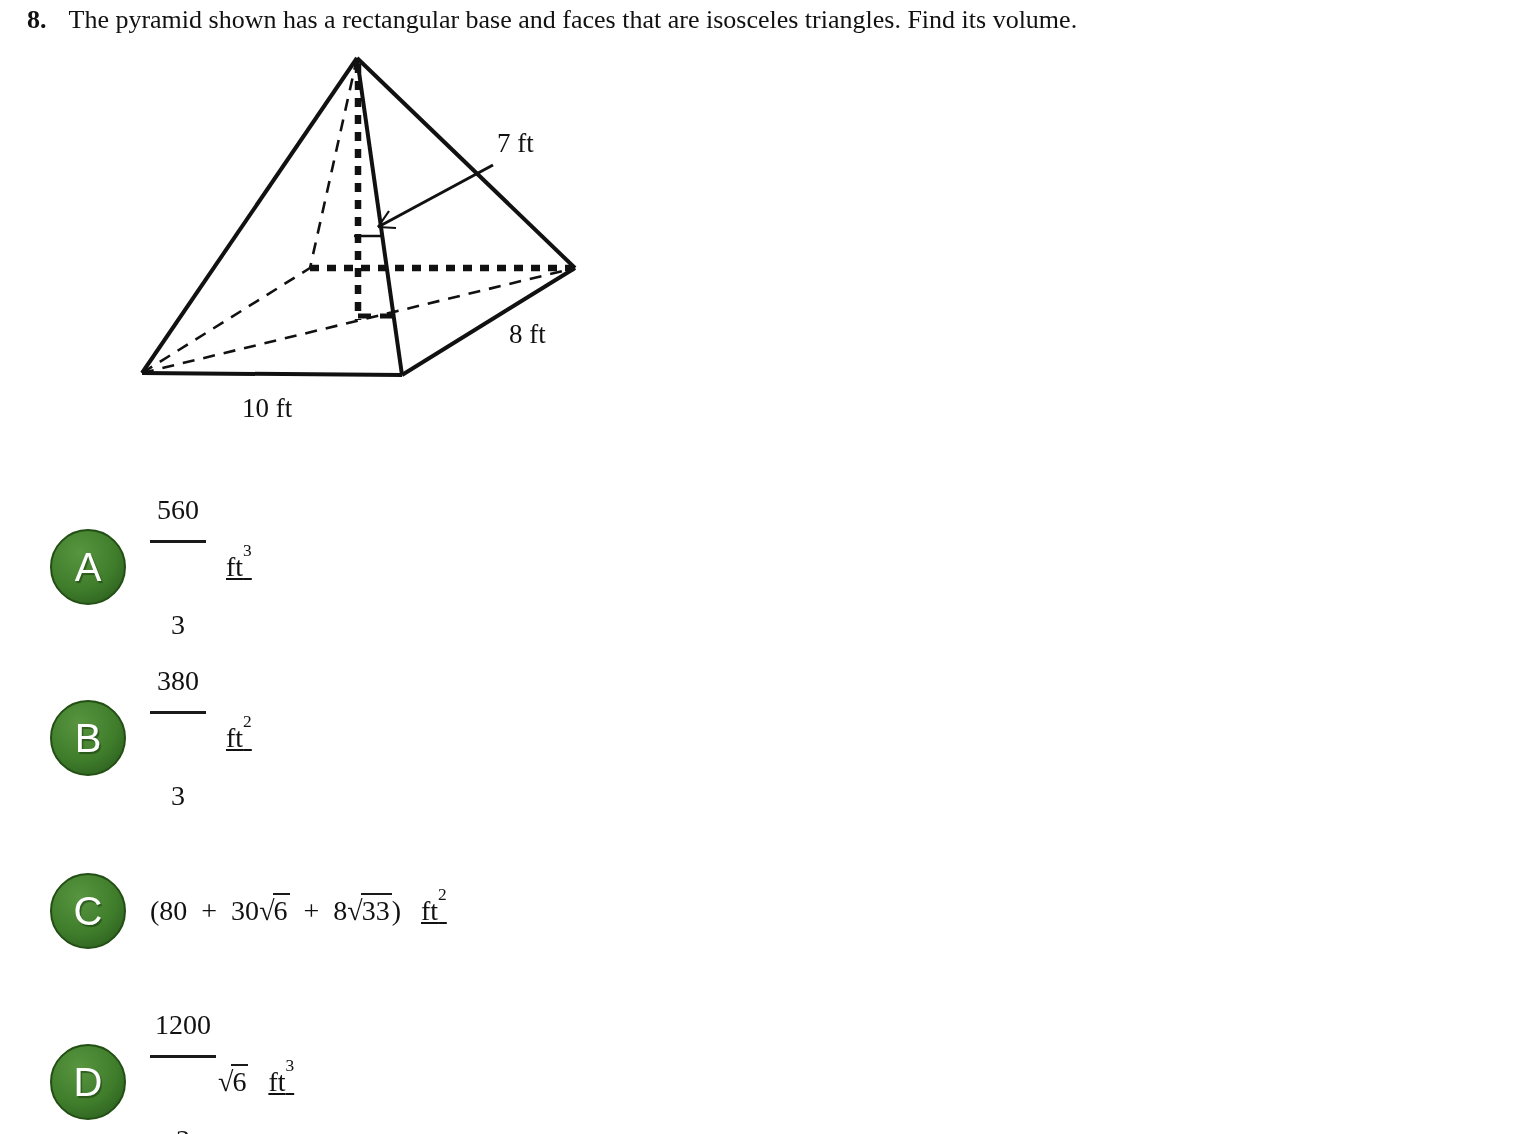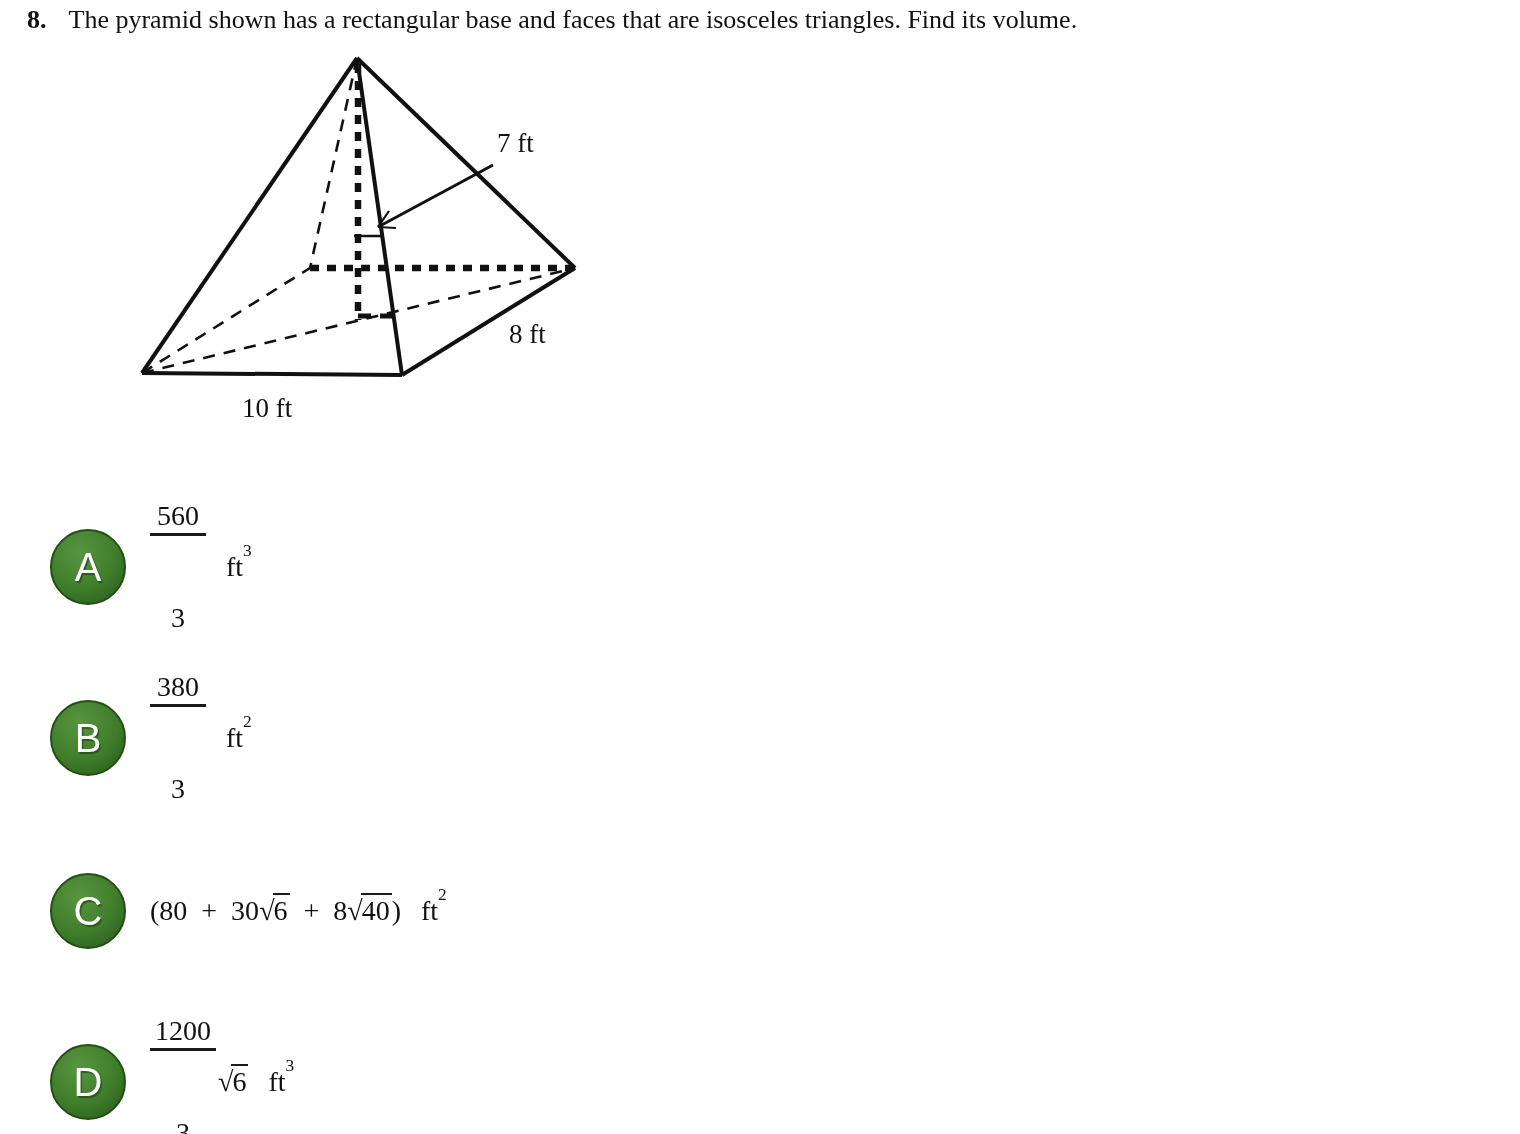--- a/index.html
+++ b/index.html
@@ -27,23 +27,23 @@
     cursor:pointer; flex:0 0 auto;
   }
   .bubble-letter {
     font-family:"Liberation Sans", sans-serif; font-size:40px; color:#ffffff;
     text-shadow:1.5px 1.5px 1px rgba(15,45,8,0.5); line-height:1;
   }
   .expr {
     display:flex; align-items:center; font-size:28px; white-space:pre;
   }
   .frac { display:inline-block; text-align:center; vertical-align:middle; }
-  .frac .num { display:block; padding:0 5px 3px 5px; border-bottom:3px solid #1a1a1a; line-height:1.0; }
+  .frac .num { display:block; padding:0 5px 16px 5px; border-bottom:3px solid #1a1a1a; line-height:1.0; }
   .frac .den { display:block; padding:4px 5px 0 5px; line-height:1.0; }
-  .unit { margin-left:20px; }
+  .unit { margin-left:20px;text-decoration:underline; }
   .unit sup, .expr sup { font-size:0.62em; position:relative; top:-0.55em; }
   .sqrt { white-space:nowrap; }
   .rad-sign { letter-spacing:-2px; }
   .rad-body { border-top:2.5px solid #1a1a1a; padding:0 2px 0 1px; }
   .tight { margin-left:2px; }
 </style>
 </head>
 <body>
 
 <div class="page">
@@ -103,21 +103,21 @@
       </span>
       <span class="unit"><span>ft</span><sup>2</sup></span>
     </div>
   </div>
 
   <div class="option" style="top:872px">
     <div class="bubble">
       <span class="bubble-letter">C</span>
     </div>
     <div class="expr">
-      <span>(80  +  30</span><span class="sqrt"><span class="rad-sign">√</span><span class="rad-body">6</span></span><span>  +  8</span><span class="sqrt"><span class="rad-sign">√</span><span class="rad-body">40</span></span><span>)</span>
+      <span>(80  +  30</span><span class="sqrt"><span class="rad-sign">√</span><span class="rad-body">6</span></span><span>  +  8</span><span class="sqrt"><span class="rad-sign">√</span><span class="rad-body">33</span></span><span>)</span>
       <span class="unit"><span>ft</span><sup>2</sup></span>
     </div>
   </div>
 
   <div class="option" style="top:1043px">
     <div class="bubble">
       <span class="bubble-letter">D</span>
     </div>
     <div class="expr">
       <span class="frac">

